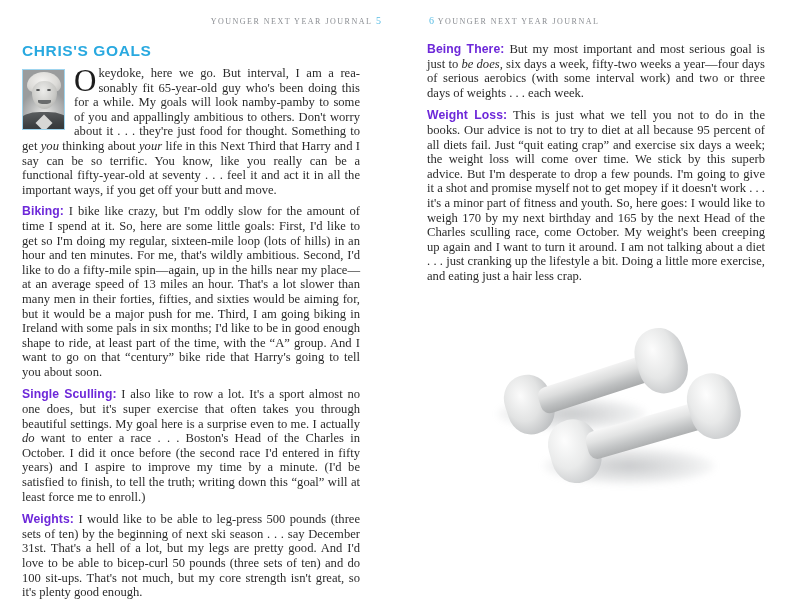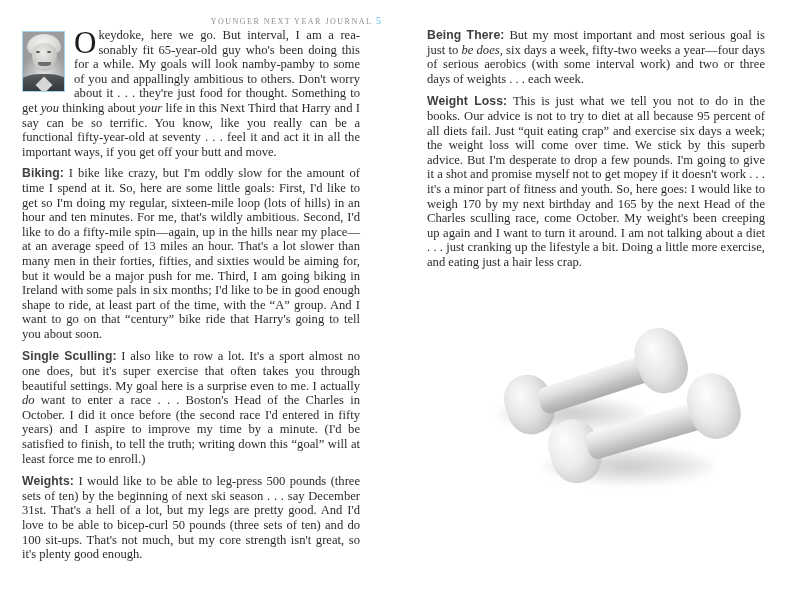--- a/index.html
+++ b/index.html
@@ -77,21 +77,21 @@
     text-justify: inter-word;
     margin: 0 0 8px 0;
     hyphens: auto;
     -webkit-hyphens: auto;
   }
   .para.tight { margin-bottom: 7px; }
   .lead {
     font-family: "Liberation Sans", sans-serif;
     font-weight: bold;
     font-size: 12.2px;
-    color: #404040;
+    color: #6d28d9;
     letter-spacing: 0.1px;
   }
   em { font-style: italic; }
 
   
   .portrait {
     float: left;
     width: 43px;
     height: 61px;
     margin: 3px 9px 1px 0;
@@ -223,20 +223,21 @@
 
 <div class="spread">
 
   <div class="page page-left">
 
     <div class="runhead runhead-left">
       <span class="rh-text">Younger Next Year Journal</span>
       <span class="folio">5</span>
     </div>
 
+    <div class="section-title">CHRIS'S GOALS</div>
 
     <div class="col">
 
       <div class="para tight">
         <span class="portrait">
           <span class="bg"></span>
           <span class="hair"></span>
           <span class="face"></span>
           <span class="body"></span>
           <span class="collar"></span>
@@ -259,20 +260,24 @@
 
       <div class="para">
         <span class="lead">Weights:</span><span> I would like to be able to leg-press 500 pounds (three sets of ten) by the beginning of next ski season . . . say December 31st. That's a hell of a lot, but my legs are pretty good. And I'd love to be able to bicep-curl 50 pounds (three sets of ten) and do 100 sit-ups. That's not much, but my core strength isn't great, so it's plenty good enough.</span>
       </div>
 
     </div>
   </div>
 
   <div class="page page-right">
 
+    <div class="runhead runhead-right">
+      <span class="folio">6</span>
+      <span class="rh-text">Younger Next Year Journal</span>
+    </div>
 
     <div class="col" style="margin-top:14px;">
 
       <div class="para">
         <span class="lead">Being There:</span><span> But my most important and most serious goal is just to </span><em>be does,</em><span> six days a week, fifty-two weeks a year—four days of serious aerobics (with some interval work) and two or three days of weights . . . each week.</span>
       </div>
 
       <div class="para">
         <span class="lead">Weight Loss:</span><span> This is just what we tell you not to do in the books. Our advice is not to try to diet at all because 95 percent of all diets fail. Just “quit eating crap” and exercise six days a week; the weight loss will come over time. We stick by this superb advice. But I'm desperate to drop a few pounds. I'm going to give it a shot and promise myself not to get mopey if it doesn't work . . . it's a minor part of fitness and youth. So, here goes: I would like to weigh 170 by my next birthday and 165 by the next Head of the Charles sculling race, come October. My weight's been creeping up again and I want to turn it around. I am not talking about a diet . . . just cranking up the lifestyle a bit. Doing a little more exercise, and eating just a hair less crap.</span>
       </div>

